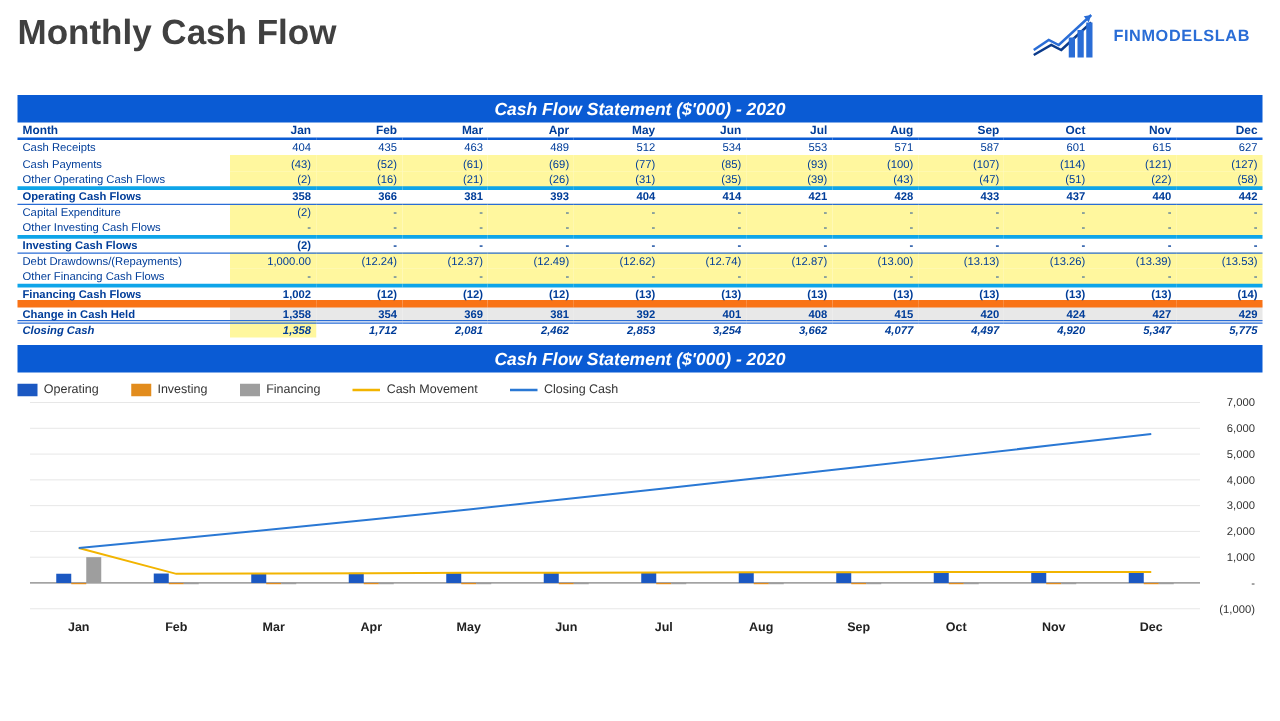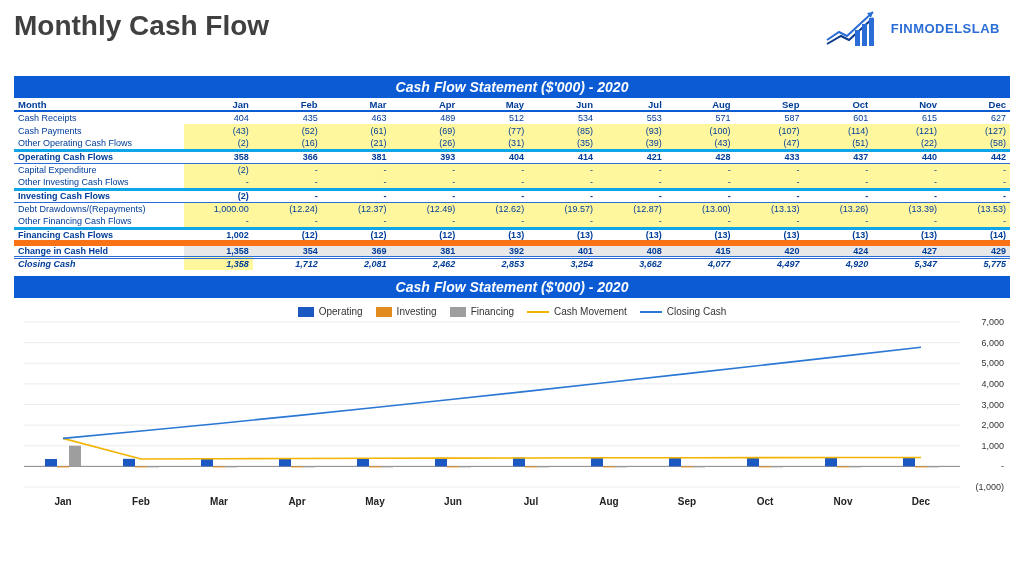--- a/index.html
+++ b/index.html
@@ -105,22 +105,21 @@
   }
   .closing td.num.first { background: #fff79e; }
   .grey td.num { background: #e8e8e8; }
   .chart-area {
     position: relative;
     margin-top: 4px;
     height: 220px;
   }
   .legend {
     display: flex;
-    justify-content: center;
-    gap: 13px;
+    gap: 26px;
     font-size: 10px;
     padding: 4px 0 0 0;
   }
   .legend-item { display:flex; align-items:center; gap:5px; color:#333; }
   .swatch { width:16px; height:10px; }
   .swatch.line { height:2px; width:22px; }
 </style>
 </head>
 <body>
 
@@ -265,21 +264,21 @@
           <td class="num">-</td>
           <td class="num">-</td>
         </tr>
     <tr class="yellow">
           <td>Debt Drawdowns/(Repayments)</td>
           <td class="num">1,000.00</td>
           <td class="num">(12.24)</td>
           <td class="num">(12.37)</td>
           <td class="num">(12.49)</td>
           <td class="num">(12.62)</td>
-          <td class="num">(19.57)</td>
+          <td class="num">(12.74)</td>
           <td class="num">(12.87)</td>
           <td class="num">(13.00)</td>
           <td class="num">(13.13)</td>
           <td class="num">(13.26)</td>
           <td class="num">(13.39)</td>
           <td class="num">(13.53)</td>
         </tr>
     <tr class="yellow">
           <td>Other Financing Cash Flows</td>
           <td class="num">-</td>

